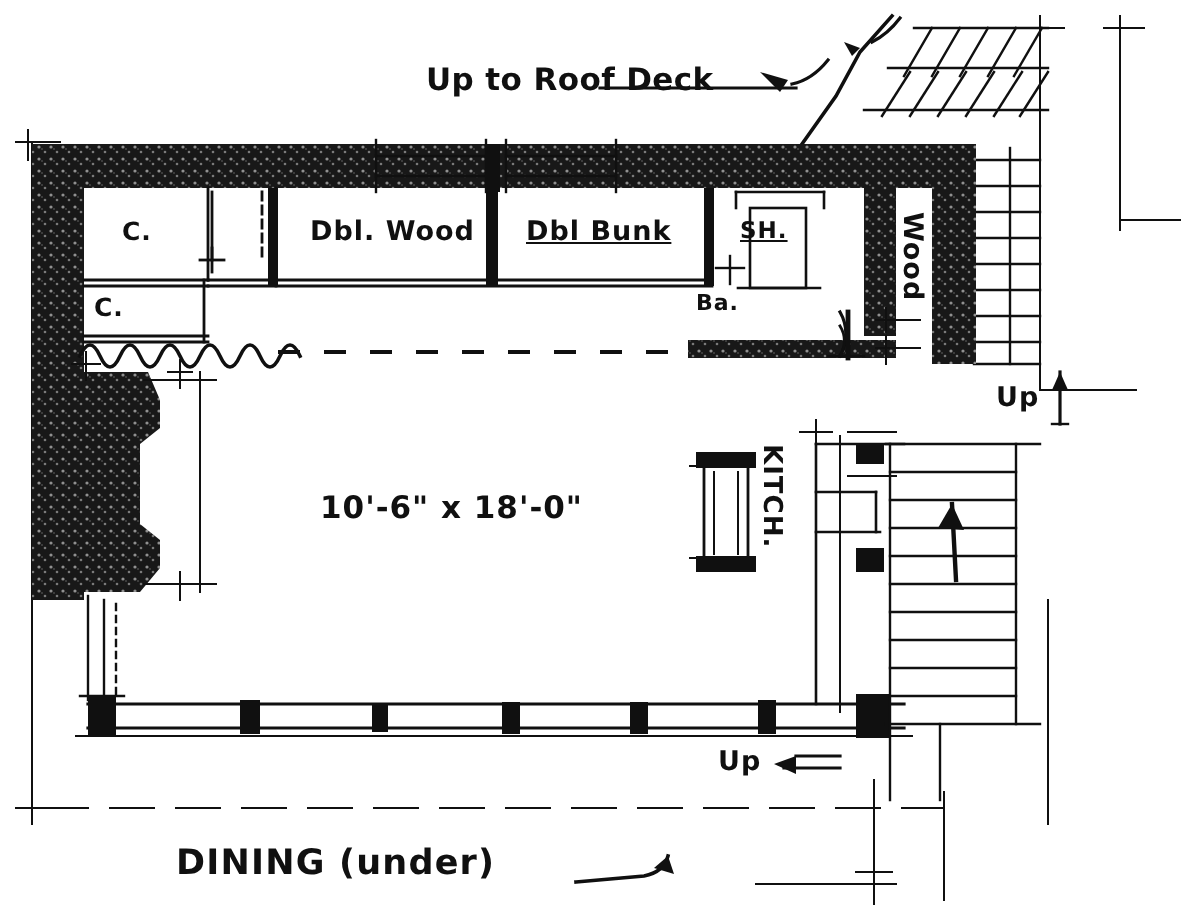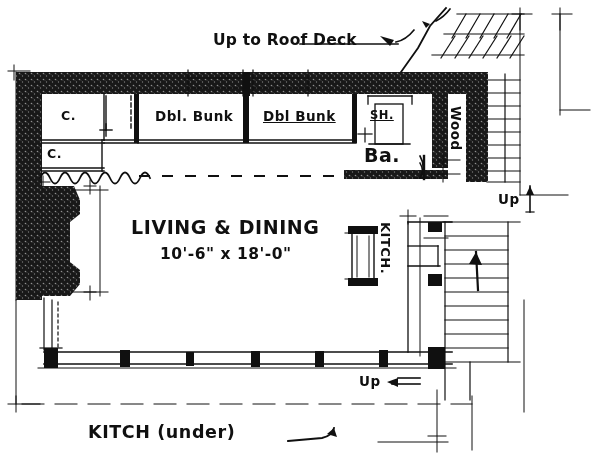--- a/index.html
+++ b/index.html
@@ -33,21 +33,21 @@
   .lbl-roofdeck {
     left: 213px; top: 33px;
     font-size: 15.5px;
     letter-spacing: 0.2px;
   }
   .lbl-bunk1 { left: 155px; top: 110px; font-size: 13.5px; }
   .lbl-bunk2 { left: 263px; top: 110px; font-size: 13.5px; text-decoration: underline; }
   .lbl-closet1 { left: 61px; top: 110px; font-size: 12.5px; }
   .lbl-closet2 { left: 47px; top: 148px; font-size: 12.5px; }
   .lbl-sh { left: 370px; top: 110px; font-size: 11.5px; text-decoration: underline; }
-  .lbl-ba { left: 364px; top: 146px; font-size: 19px; }
+  .lbl-ba { left: 348px; top: 146px; font-size: 11px; }
   .lbl-wood {
     left: 462px; top: 106px;
     font-size: 13.5px;
     transform: rotate(90deg);
     transform-origin: left top;
   }
   .lbl-kitch {
     left: 392px; top: 222px;
     font-size: 13px;
     transform: rotate(90deg);
@@ -335,39 +335,38 @@
 
       <g stroke-width="1">
         <line x1="400" y1="216" x2="416" y2="216"></line>
         <line x1="408" y1="210" x2="408" y2="224"></line>
       </g>
     </g>
   </svg>
 
   <div class="hand-label lbl-roofdeck">Up to Roof Deck</div>
 
-  <div class="hand-label lbl-bunk1">Dbl. Bunk</div>
+  <div class="hand-label lbl-bunk1">Dbl. Wood</div>
 
   <div class="hand-label lbl-bunk2">Dbl Bunk</div>
 
   <div class="hand-label lbl-closet1">C.</div>
 
   <div class="hand-label lbl-closet2">C.</div>
 
   <div class="hand-label lbl-sh">SH.</div>
 
   <div class="hand-label lbl-ba">Ba.</div>
 
   <div class="hand-label lbl-wood">Wood</div>
 
   <div class="hand-label lbl-kitch">KITCH.</div>
 
-  <div class="hand-label lbl-living">LIVING &amp; DINING</div>
 
   <div class="hand-label lbl-dims">10'-6" x 18'-0"</div>
 
   <div class="hand-label lbl-up-right">Up</div>
 
   <div class="hand-label lbl-up-bottom">Up</div>
 
-  <div class="hand-label lbl-garage">KITCH (under)</div>
+  <div class="hand-label lbl-garage">DINING (under)</div>
 
 </div>
 
 </body></html>

